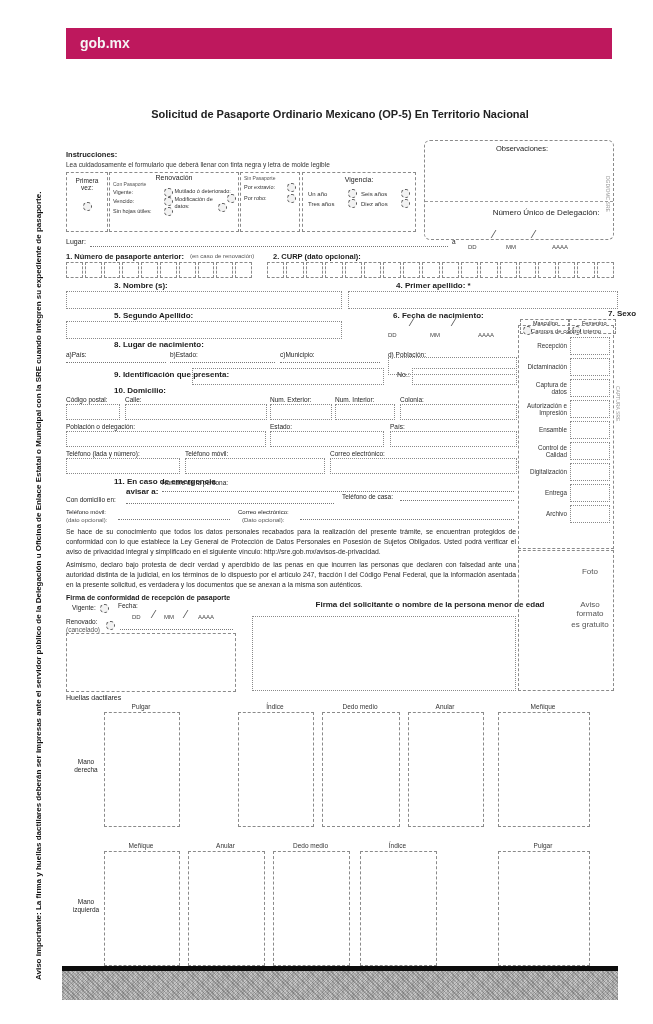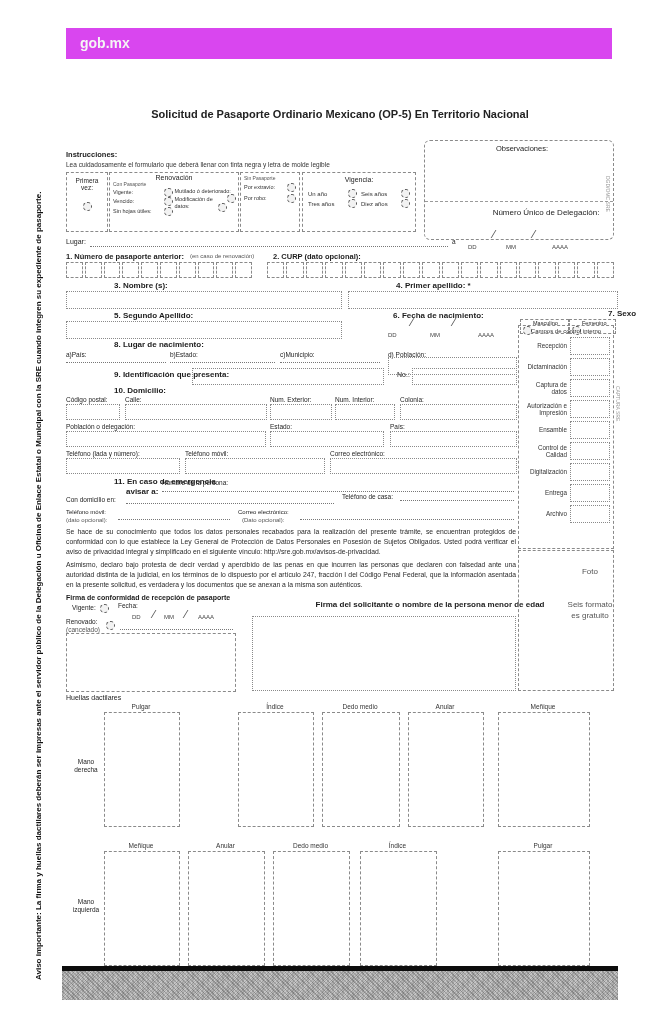--- a/index.html
+++ b/index.html
@@ -32,21 +32,21 @@
   .flbl{font-size:6.5px;text-align:center;color:#333;}
   .opt{font-size:5.5px;color:#333;line-height:1.7;}
 </style>
 </head>
 <body>
 
 <div class="page">
 
   <div class="abs vleft" style="left:34px;top:135px;height:845px;">Aviso importante: La firma y huellas dactilares deberán ser impresas ante el servidor público de la Delegación u Oficina de Enlace Estatal o Municipal con la SRE cuando integren su expediente de pasaporte.</div>
 
-  <div class="abs" style="left:66px;top:28px;width:546px;height:31px;background:#d946ef;">
+  <div class="abs" style="left:66px;top:28px;width:546px;height:31px;background:#be185d;">
     <div class="abs" style="left:14px;top:7px;color:#f5f5f5;font-size:14px;font-weight:bold;">gob.mx</div>
   </div>
   <div class="abs s11 ctr" style="left:62px;top:108px;width:556px;font-weight:600;color:#222;">Solicitud de Pasaporte Ordinario Mexicano (OP-5) En Territorio Nacional</div>
 
   <div class="abs s75 b" style="left:66px;top:150px;">Instrucciones:</div>
   <div class="abs s65" style="left:66px;top:161px;color:#333;">Lea cuidadosamente el formulario que deberá llenar con tinta negra y letra de molde legible</div>
 
   <div class="abs dash" style="left:66px;top:172px;width:40px;height:58px;">
     <div class="ctr s65" style="margin-top:4px;">Primera</div>
     <div class="ctr s65">vez:</div>
@@ -277,21 +277,21 @@
   <div class="abs s65" style="left:66px;top:626px;color:#555;">(cancelado)</div>
   <span class="abs c" style="left:106px;top:621px;"></span>
   <div class="abs dotl" style="left:120px;top:629px;width:113px;"></div>
   <div class="abs dash" style="left:66px;top:633px;width:168px;height:57px;"></div>
 
   <div class="abs s8 b ctr" style="left:248px;top:600px;width:268px;">Firma del solicitante o nombre de la persona menor de edad</div>
   <div class="abs dot" style="left:252px;top:616px;width:262px;height:73px;"></div>
 
   <div class="abs dash" style="left:518px;top:550px;width:94px;height:139px;">
     <div class="ctr s8" style="margin-top:16px;color:#555;">Foto</div>
-    <div class="ctr s8" style="margin-top:24px;color:#555;">Seis formato</div>
+    <div class="ctr s8" style="margin-top:24px;color:#555;">Aviso formato</div>
     <div class="ctr s8" style="margin-top:2px;color:#555;">es gratuito</div>
   </div>
 
   <div class="abs s7" style="left:66px;top:694px;">Huellas dactilares</div>
 
   <div class="abs s65 ctr" style="left:70px;top:758px;width:32px;line-height:1.3;">Mano derecha</div>
   <div class="abs flbl" style="left:104px;top:703px;width:74px;">Pulgar</div>
   <div class="abs flbl" style="left:238px;top:703px;width:74px;">Índice</div>
   <div class="abs flbl" style="left:322px;top:703px;width:76px;">Dedo medio</div>
   <div class="abs flbl" style="left:408px;top:703px;width:74px;">Anular</div>

